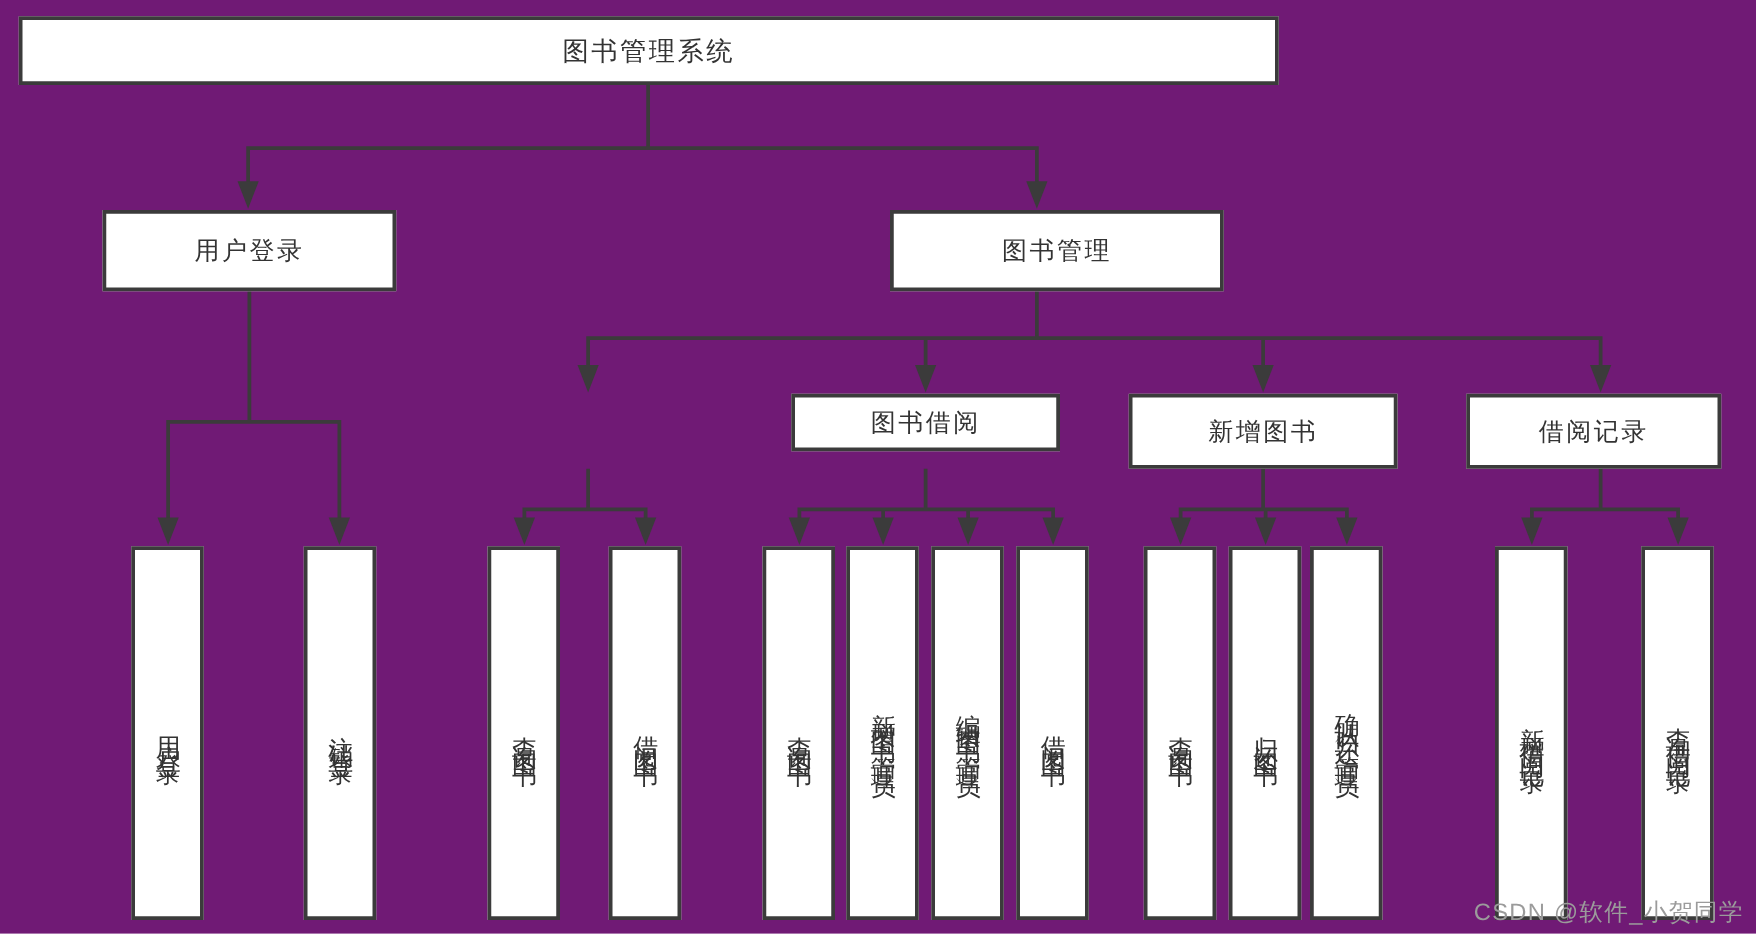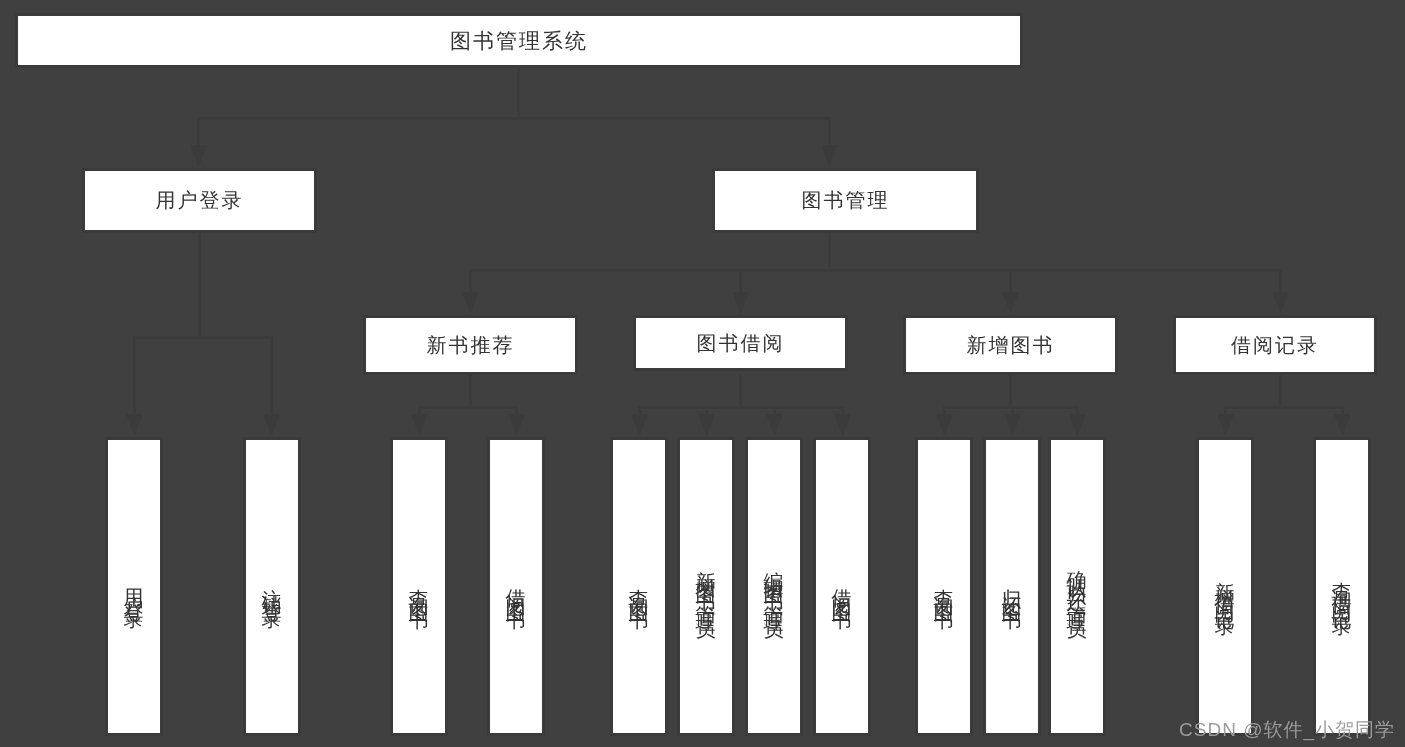--- a/index.html
+++ b/index.html
@@ -5,21 +5,21 @@
   :root{
     --line:#3b3b3b;
     --text:#333333;
     --box-bg:#ffffff;
   }
   html,body{margin:0;padding:0;background:#ffffff;}
   body{font-family:"Liberation Sans","DejaVu Sans",sans-serif;color:var(--text);}
   .canvas{
     position:relative;
     width:1405px;height:747px;
-    background:#404040;
+    background:#701a75;
     overflow:hidden;
   }
   .connectors{
     position:absolute;left:0;top:0;z-index:0;
   }
   .box{
     position:absolute;
     box-sizing:border-box;
     background:var(--box-bg);
     border:3px solid var(--line);
@@ -106,24 +106,21 @@
     <span>图书管理系统</span>
   </div>
 
   <div class="box h" style="left:82px;top:168px;width:235px;height:65px">
     <span>用户登录</span>
   </div>
   <div class="box h" style="left:712px;top:168px;width:267px;height:65px">
     <span>图书管理</span>
   </div>
 
-  <div class="box h" style="left:363px;top:315px;width:215px;height:60px">
-    <span>新书推荐</span>
-  </div>
-  <div class="box h" style="left:633px;top:315px;width:215px;height:56px">
+  <div class="box h" style="left:633px;top:315px;width:215px;height:46px">
     <span>图书借阅</span>
   </div>
   <div class="box h" style="left:903px;top:315px;width:215px;height:60px">
     <span>新增图书</span>
   </div>
   <div class="box h" style="left:1173px;top:315px;width:204px;height:60px">
     <span>借阅记录</span>
   </div>
 
   <div class="box v" style="left:105px;top:437px;width:58px;height:299px">

